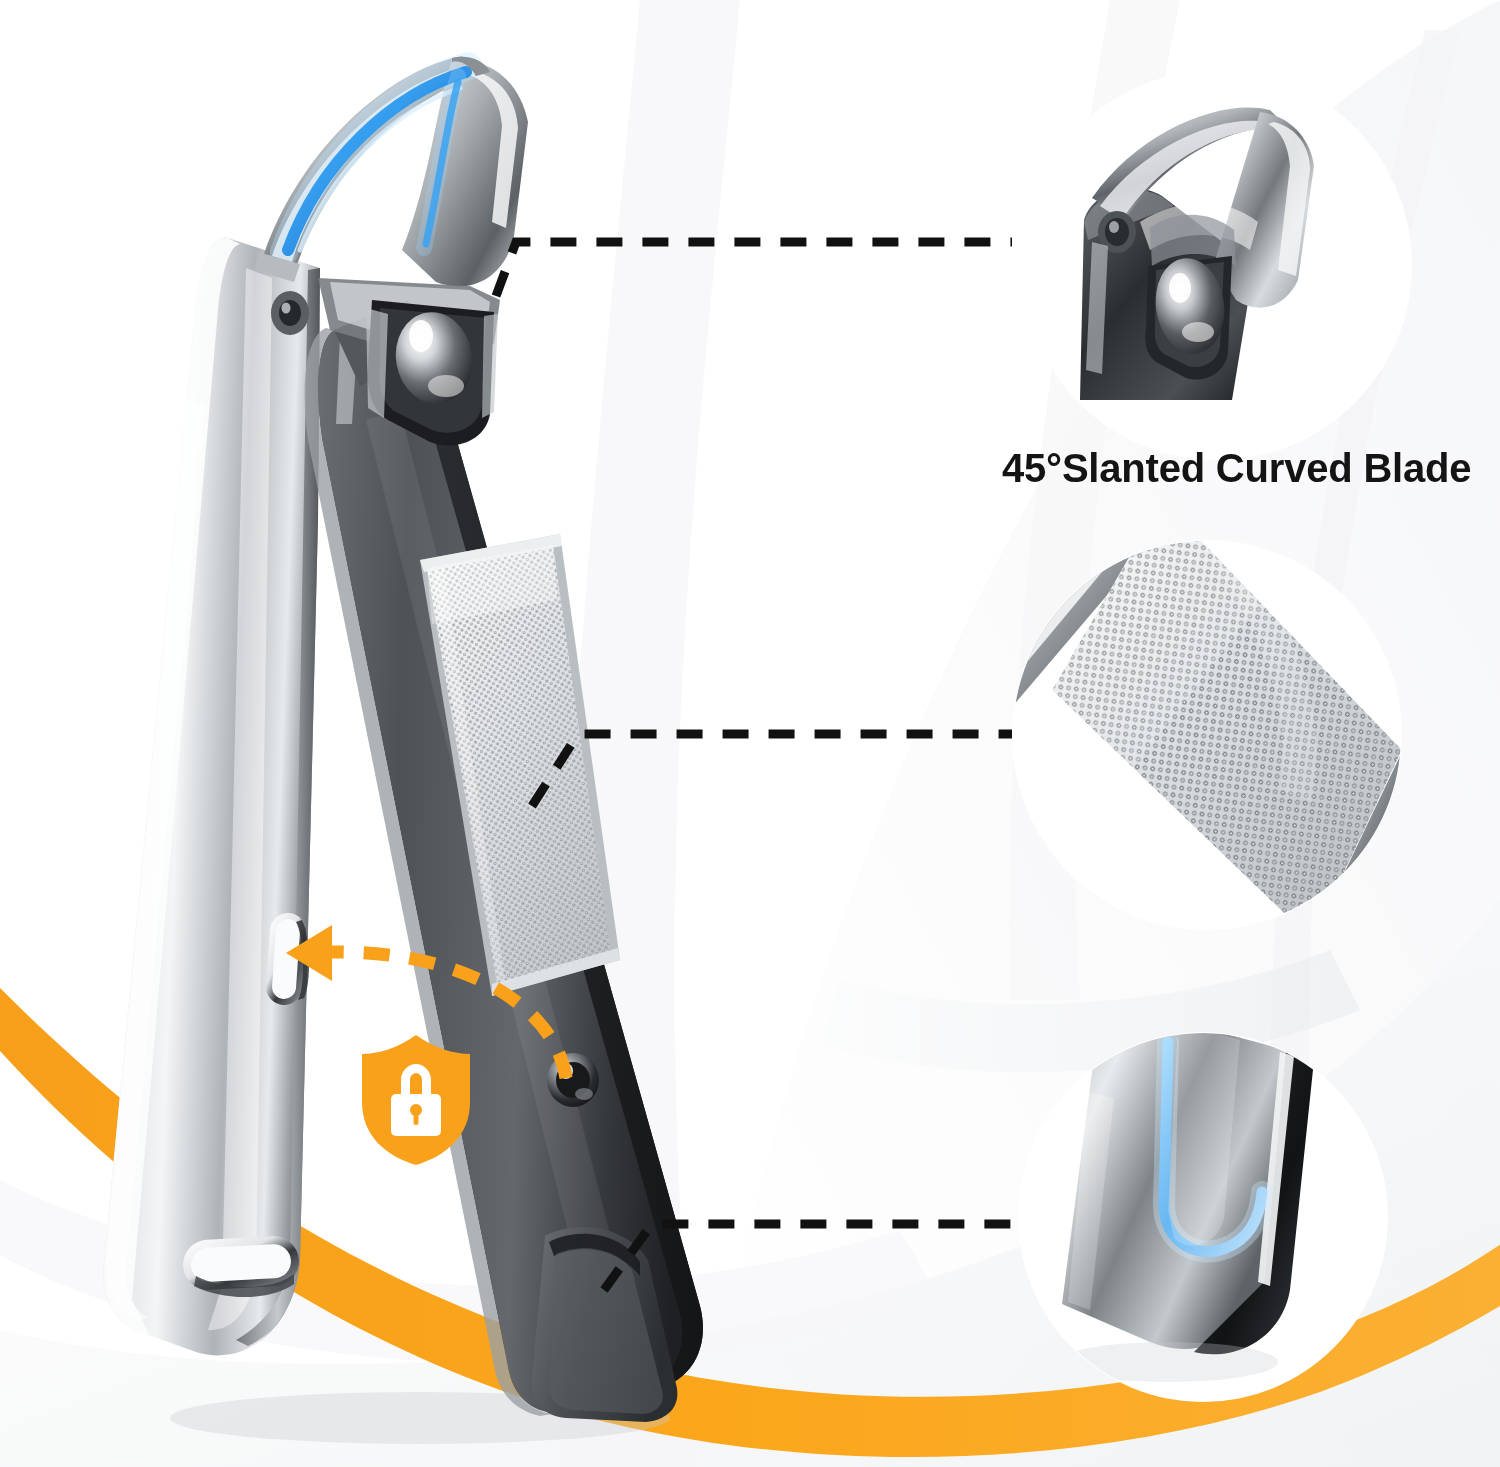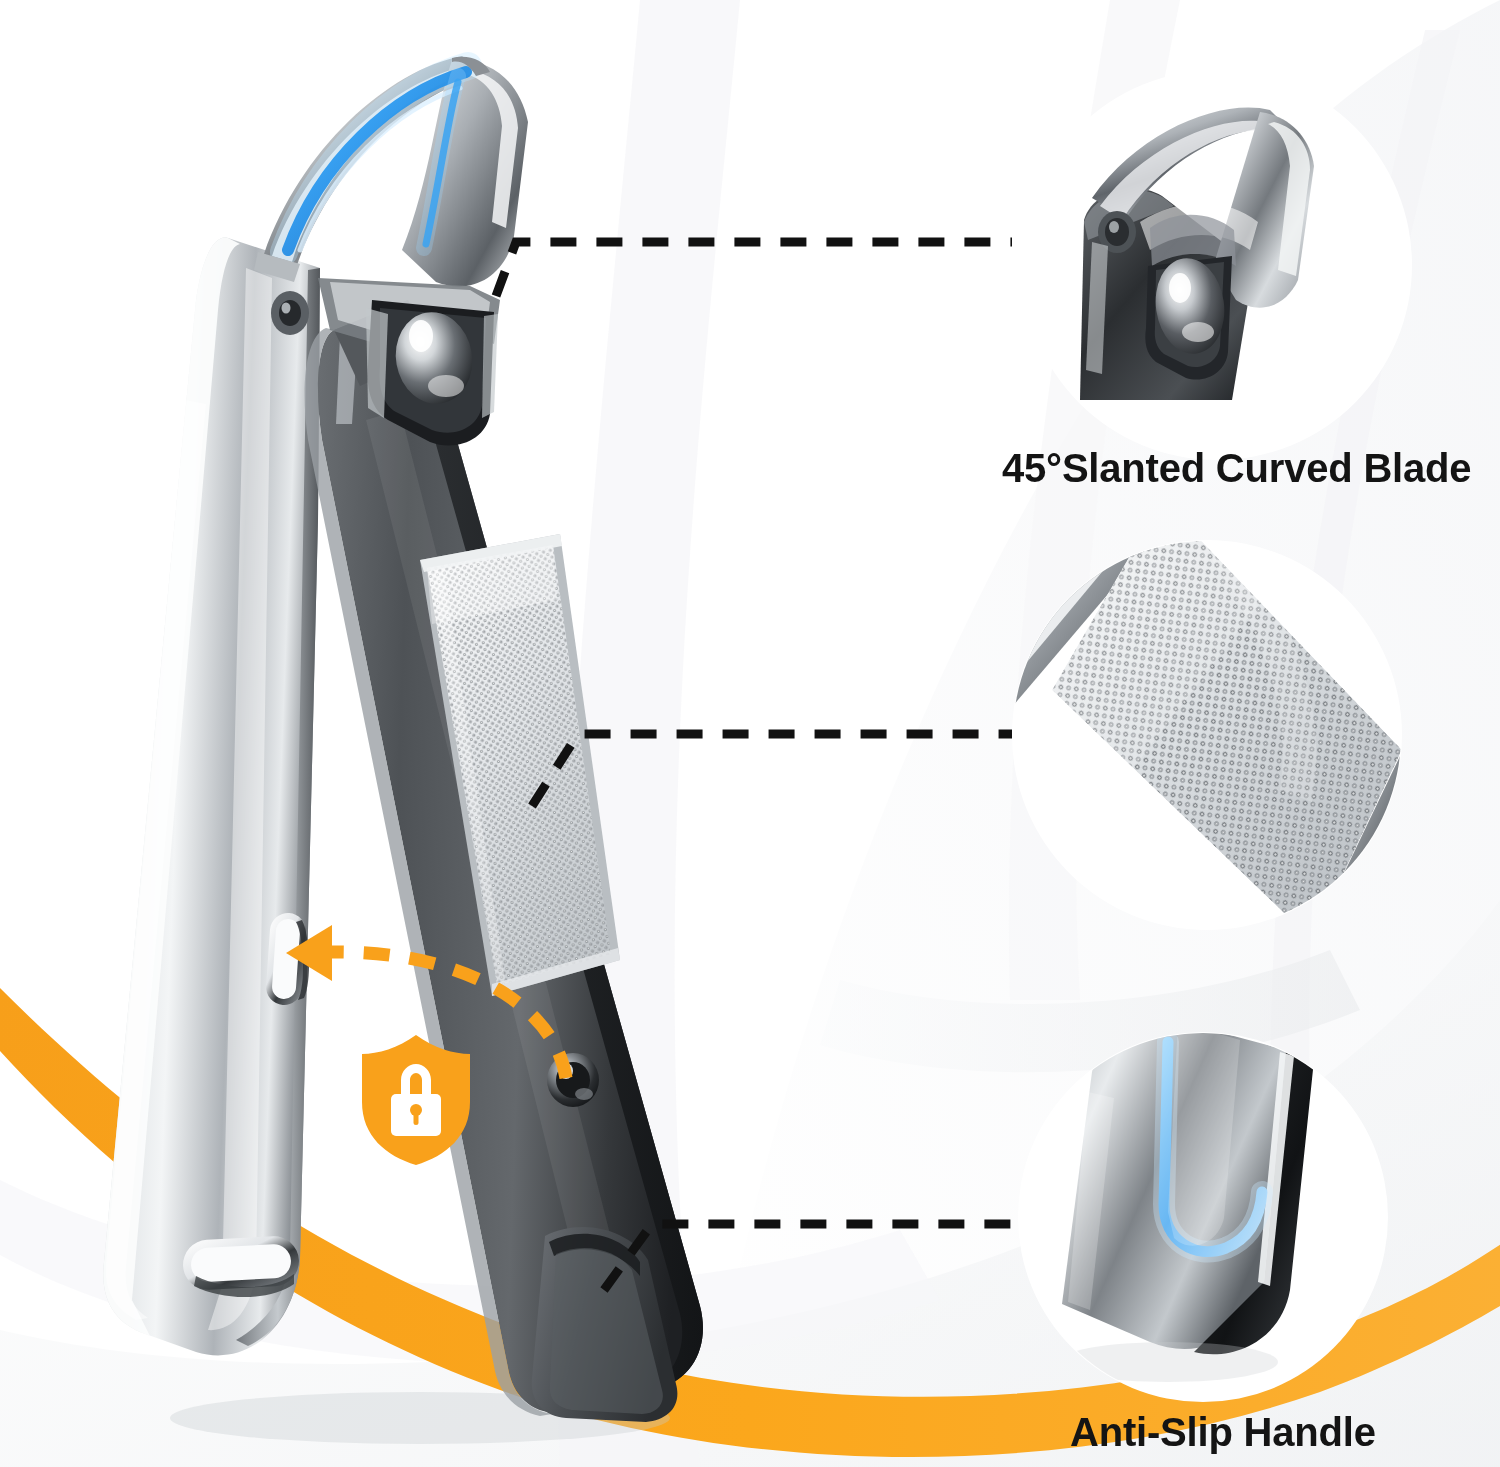--- a/index.html
+++ b/index.html
@@ -241,21 +241,20 @@
         <path d="M150,10 L146,172 C146,208 176,228 208,216 C232,206 242,186 244,160" fill="none" stroke="url(#c3glow)" stroke-width="11" stroke-linecap="round" opacity="0.95"></path>
         <path d="M150,10 L146,172 C146,208 176,228 208,216 C232,206 242,186 244,160" fill="none" stroke="#CFEBFF" stroke-width="22" stroke-linecap="round" opacity="0.35"></path>
 
         <path d="M160,-10 L222,8 L206,186 C200,212 172,222 156,206 L150,180 Z" fill="#FFFFFF" opacity="0.2"></path>
         <path d="M70,60 L96,66 L72,278 L50,270 Z" fill="#FFFFFF" opacity="0.22"></path>
 
         <ellipse cx="150" cy="330" rx="110" ry="20" fill="#C9CDD1" opacity="0.3"></ellipse>
       </g>
     </svg>
   </div>
-  <div class="caption cap-3">Anti-Slip Handle</div>
 
   <svg class="product" viewBox="0 0 1500 1467">
     <defs>
       <linearGradient id="pSilver" x1="0" y1="0" x2="1" y2="0.2">
         <stop offset="0%" stop-color="#FAFBFB"></stop>
         <stop offset="18%" stop-color="#DADEE1"></stop>
         <stop offset="42%" stop-color="#F3F5F6"></stop>
         <stop offset="68%" stop-color="#AEB3B8"></stop>
         <stop offset="88%" stop-color="#E7EAEC"></stop>
         <stop offset="100%" stop-color="#8C9196"></stop>

